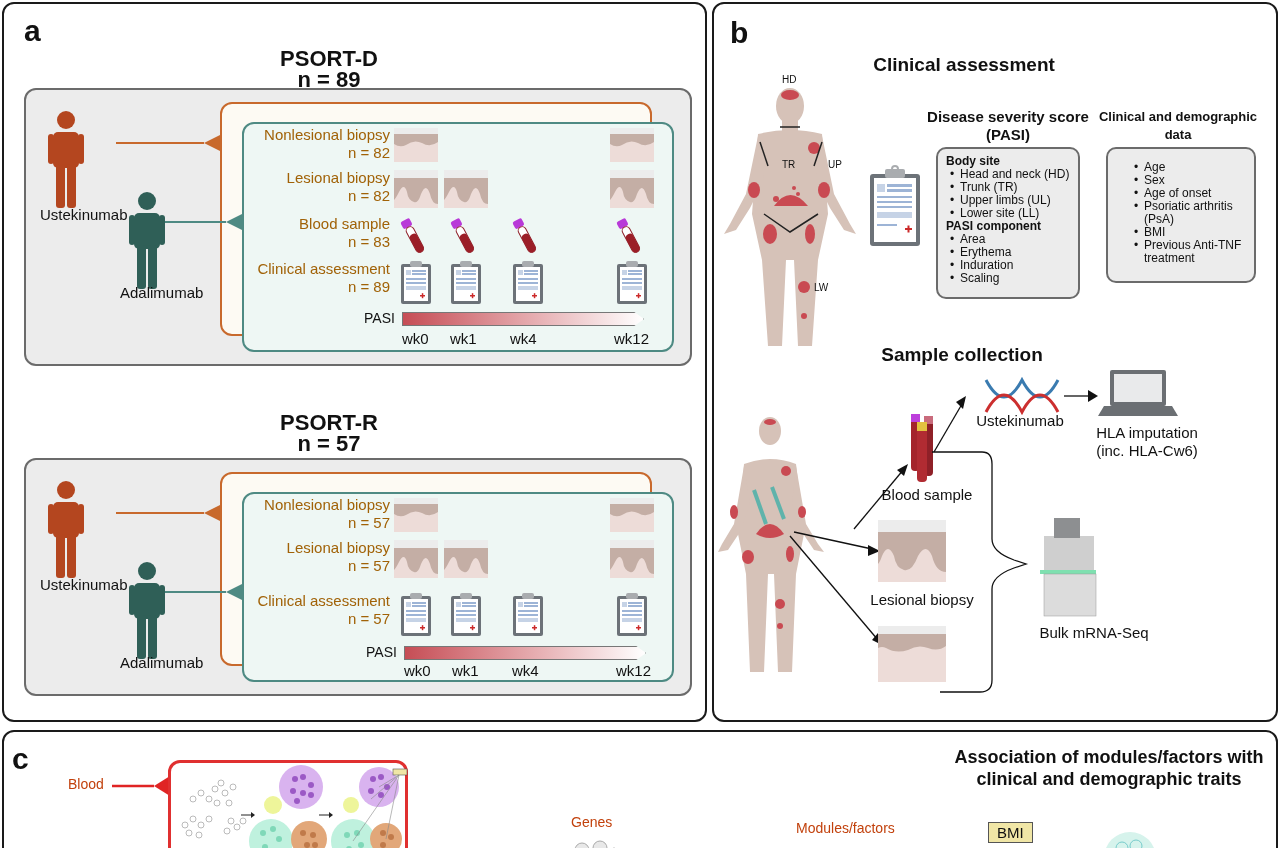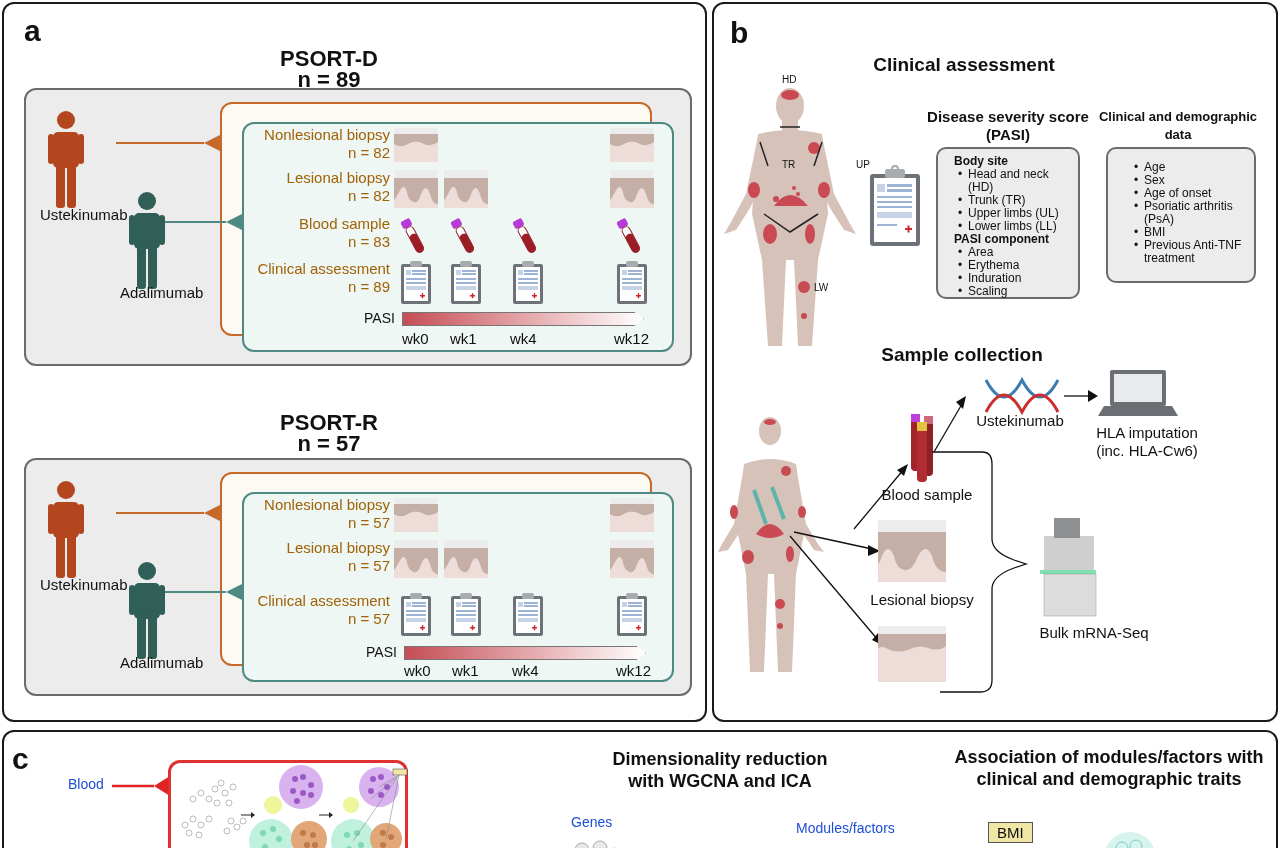--- a/index.html
+++ b/index.html
@@ -17,21 +17,21 @@
   .wk { position: absolute; font-size: 15px; color: #111; }
   .pasi-label { position: absolute; font-size: 14px; color: #111; }
   .pasi-bar { position: absolute; height: 14px; background: linear-gradient(to right, #c64d55, #e9b7ba 60%, #ffffff); border: 1px solid #777; clip-path: polygon(0 0, 96% 0, 100% 50%, 96% 100%, 0 100%); }
   .section-title { position: absolute; font-weight: bold; font-size: 19px; text-align: center; line-height: 22px; }
   .list-box { position: absolute; background: #ececec; border: 2px solid #6b6b6b; border-radius: 10px; font-size: 12px; line-height: 13px; }
   .list-box .hdr { font-weight: bold; }
   .list-box ul { list-style: none; padding-left: 14px; }
   .list-box li::before { content: "\2022"; display: inline-block; width: 10px; margin-left: -10px; }
   .body-lbl { position: absolute; font-size: 10px; color: #111; }
   .caption { position: absolute; font-size: 15px; color: #111; text-align: center; }
-  .tiny { position: absolute; font-size: 14px; color: #1d4ed8; }
+  .tiny { position: absolute; font-size: 14px; color: #c2410c; }
   svg { overflow: visible; }
 </style>
 </head>
 <body>
 
 <div class="panel" style="left:2px; top:2px; width:705px; height:720px;">
   <div class="panel-letter" style="left:20px; top:10px;">a</div>
 
   <div class="cohort-title" style="left:225px; top:44px;">
     <div>PSORT-D</div>
@@ -362,48 +362,48 @@
     </g>
     <g stroke="#222" stroke-width="1.5" fill="none">
       <line x1="62" y1="43" x2="82" y2="43"></line>
       <line x1="42" y1="58" x2="50" y2="82"></line>
       <line x1="104" y1="58" x2="96" y2="82"></line>
       <polyline points="46,130 72,148 100,130"></polyline>
     </g>
   </svg>
   <div class="body-lbl" style="left:68px; top:70px;">HD</div>
   <div class="body-lbl" style="left:68px; top:155px;">TR</div>
-  <div class="body-lbl" style="left:114px; top:155px;margin-left:28px;">UP</div>
+  <div class="body-lbl" style="left:114px; top:155px;">UP</div>
   <div class="body-lbl" style="left:100px; top:278px;">LW</div>
 
   <svg class="abs" style="left:155px; top:162px;" width="52" height="82">
     <rect x="1" y="8" width="50" height="72" rx="3" fill="#6c7278"></rect>
     <rect x="5" y="12" width="42" height="64" fill="#fff"></rect>
     <rect x="16" y="3" width="20" height="9" rx="2" fill="#a9acaf"></rect>
     <circle cx="26" cy="3" r="3" fill="none" stroke="#a9acaf" stroke-width="2"></circle>
     <rect x="8" y="18" width="8" height="8" fill="#c6d3e6"></rect>
     <rect x="18" y="18" width="25" height="3" fill="#9db4d6"></rect>
     <rect x="18" y="23" width="25" height="3" fill="#9db4d6"></rect>
     <rect x="8" y="30" width="35" height="2" fill="#9db4d6"></rect>
     <rect x="8" y="35" width="35" height="2" fill="#9db4d6"></rect>
     <rect x="8" y="40" width="35" height="2" fill="#9db4d6"></rect>
     <rect x="8" y="46" width="35" height="6" fill="#c6d3e6"></rect>
     <rect x="8" y="58" width="20" height="2" fill="#9db4d6"></rect>
     <rect x="36" y="62" width="7" height="2" fill="#cc2a2a"></rect>
     <rect x="38.5" y="59.5" width="2" height="7" fill="#cc2a2a"></rect>
   </svg>
 
   <div class="section-title" style="left:208px; top:104px; width:172px; font-size:15px; line-height:18px;">Disease severity score (PASI)</div>
-  <div class="list-box" style="left:222px; top:143px; width:144px; height:152px; padding:6px 16px;">
+  <div class="list-box" style="left:222px; top:143px; width:144px; height:152px; padding:6px 8px;">
     <div class="hdr">Body site</div>
     <ul id="body-site-list">
         <li>Head and neck (HD)</li>
         <li>Trunk (TR)</li>
         <li>Upper limbs (UL)</li>
-        <li>Lower limbs (LL)</li>
+        <li>Lower site (LL)</li>
       </ul>
     <div class="hdr">PASI component</div>
     <ul id="component-list">
         <li>Area</li>
         <li>Erythema</li>
         <li>Induration</li>
         <li>Scaling</li>
       </ul>
   </div>
 
@@ -580,21 +580,20 @@
         <circle cx="190" cy="82" r="3" fill="#7fd8b8"></circle>
         <circle cx="178" cy="86" r="3" fill="#7fd8b8"></circle>
         <rect x="222" y="6" width="14" height="6" fill="#f0e6a6" stroke="#555" stroke-width="0.6"></rect>
         <line x1="228" y1="12" x2="208" y2="24" stroke="#888" stroke-width="0.6"></line>
         <line x1="228" y1="12" x2="182" y2="78" stroke="#888" stroke-width="0.6"></line>
         <line x1="228" y1="12" x2="215" y2="76" stroke="#888" stroke-width="0.6"></line>
         <line x1="228" y1="12" x2="200" y2="36" stroke="#888" stroke-width="0.6"></line>
       </svg>
   </div>
 
-  <div class="section-title" style="left:596px; top:16px; width:240px; font-size:18px;">Dimensionality reduction with WGCNA and ICA</div>
   <div class="tiny" style="left:567px; top:82px;">Genes</div>
   <div class="tiny" style="left:792px; top:88px;">Modules/factors</div>
   <svg class="abs" style="left:560px; top:104px;" width="60" height="20">
     <circle cx="18" cy="14" r="7" fill="#e8e8e8" stroke="#aaa"></circle>
     <circle cx="36" cy="12" r="7" fill="#e8e8e8" stroke="#aaa"></circle>
     <circle cx="50" cy="16" r="4" fill="#e8e8e8" stroke="#aaa"></circle>
   </svg>
 
   <div class="section-title" style="left:950px; top:14px; width:310px; font-size:18px;">Association of modules/factors with clinical and demographic traits</div>
   <div class="abs" style="left:984px; top:90px; background:#f0e6a6; border:1.5px solid #555; padding:1px 8px; font-size:15px;">

